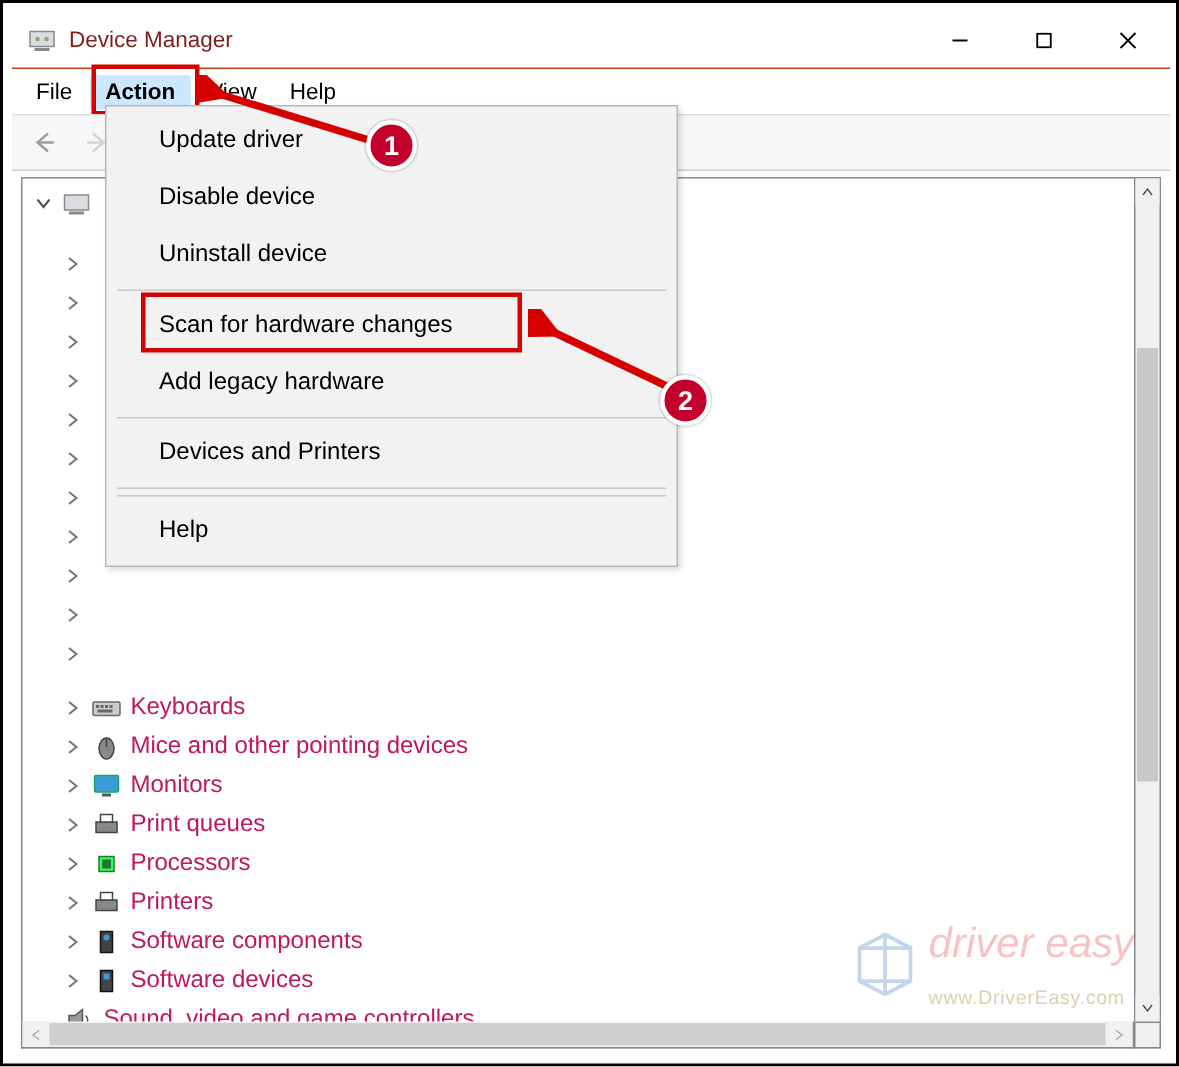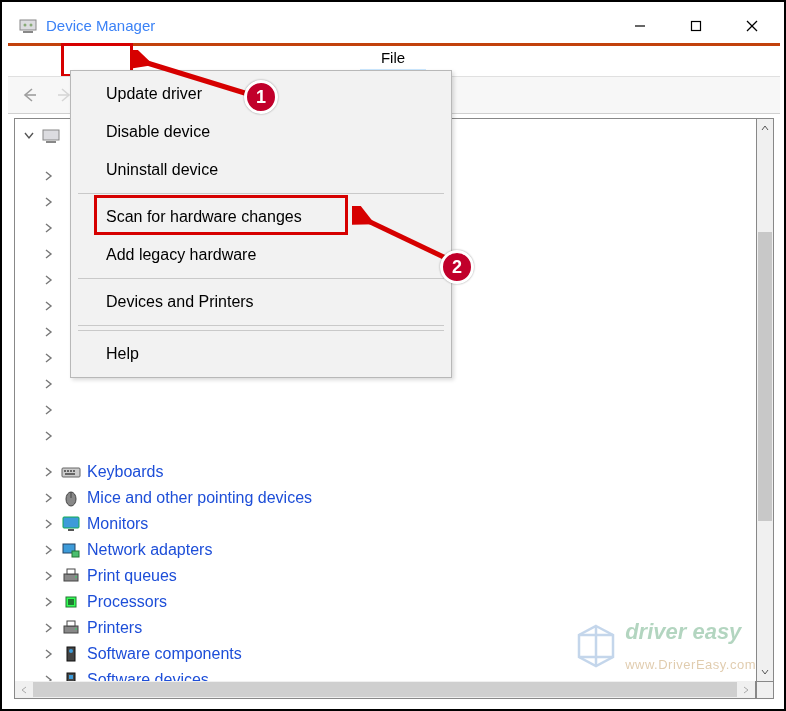--- a/index.html
+++ b/index.html
@@ -23,23 +23,23 @@
     background: #fff;
     display: flex;
     flex-direction: column;
   }
   
   .titlebar {
     height: 38px;
     display: flex;
     align-items: center;
     padding-left: 10px;
-    border-bottom: 3px solid #c2410c;
+    border-bottom: 1px solid #c2410c;
     font-size: 15px;
-    color: #3b82f6;
+    color: #7f1d1d;
   }
   .app-icon {
     width: 20px; height: 20px;
     margin-right: 8px;
     flex: none;
   }
   .title-text { flex: none; }
   .title-spacer { flex: 1; }
   .win-btns { display: flex; height: 100%; }
   .win-btn {
@@ -50,21 +50,20 @@
     color: #000;
   }
   
   .menubar {
     height: 30px;
     display: flex;
     align-items: center;
     padding: 0 6px;
     font-size: 15px;
     position: relative;
-    flex-direction: column;
   }
   .menu-item {
     padding: 3px 10px;
     margin-right: 2px;
   }
   .menu-item.highlighted {
     background: #cce8ff;
     font-weight: bold;
   }
   .red-box {
@@ -106,21 +105,21 @@
     min-height: 0;
   }
   .tree-pane {
     position: absolute;
     left: 6px; top: 4px; right: 6px; bottom: 6px;
     border: 1px solid #888;
     background: #fff;
     padding: 4px 2px 2px 2px;
     overflow: hidden;
     font-size: 16px;
-    color: #1d4ed8;
+    color: #be185d;
   }
   .tree-node {
     display: flex;
     align-items: center;
     height: 26px;
     padding-left: 6px;
     gap: 6px;
     white-space: nowrap;
   }
   .tree-node.indent1 { padding-left: 26px; }
@@ -225,21 +224,21 @@
   .watermark {
     position: absolute;
     right: 28px; bottom: 38px;
     display: flex;
     align-items: center;
     gap: 8px;
     opacity: 0.32;
     color: #4a82c3;
   }
   .watermark .wm-text { display:flex; flex-direction:column; line-height:1;}
-  .wm-title { font-size: 22px; font-style: italic; font-weight: 700; color:#15803d;}
+  .wm-title { font-size: 28px; font-style: italic; font-weight: 400; color:#ef4444;}
   .wm-url { font-size: 13px; letter-spacing: .5px; color:#a16207; margin-top:15px;}
 </style>
 </head>
 <body>
 
 <div class="outer-frame">
   <div class="window">
 
     <div class="titlebar">
       <span class="app-icon">
@@ -441,34 +440,20 @@
           <span>Monitors</span>
         </div>
         <div class="tree-node indent1">
           <span class="expander">
               <svg width="10" height="10" viewBox="0 0 10 10">
                 <path d="M2 1 L7 5 L2 9" fill="none" stroke="#777" stroke-width="1.4"></path>
               </svg>
             </span>
           <span class="node-icon">
               <svg viewBox="0 0 20 20">
-                <rect x="2" y="4" width="12" height="9" fill="#3d9bd9" stroke="#246"></rect>
-                <rect x="11" y="11" width="7" height="6" fill="#4abf6f" stroke="#273"></rect>
-              </svg>
-            </span>
-          <span>Network adapters</span>
-        </div>
-        <div class="tree-node indent1">
-          <span class="expander">
-              <svg width="10" height="10" viewBox="0 0 10 10">
-                <path d="M2 1 L7 5 L2 9" fill="none" stroke="#777" stroke-width="1.4"></path>
-              </svg>
-            </span>
-          <span class="node-icon">
-              <svg viewBox="0 0 20 20">
                 <rect x="3" y="8" width="14" height="7" fill="#888" stroke="#444"></rect>
                 <rect x="6" y="3" width="8" height="5" fill="#fff" stroke="#444"></rect>
                 <circle cx="15" cy="11" r="1" fill="#4abf6f"></circle>
               </svg>
             </span>
           <span>Print queues</span>
         </div>
         <div class="tree-node indent1">
           <span class="expander">
               <svg width="10" height="10" viewBox="0 0 10 10">

